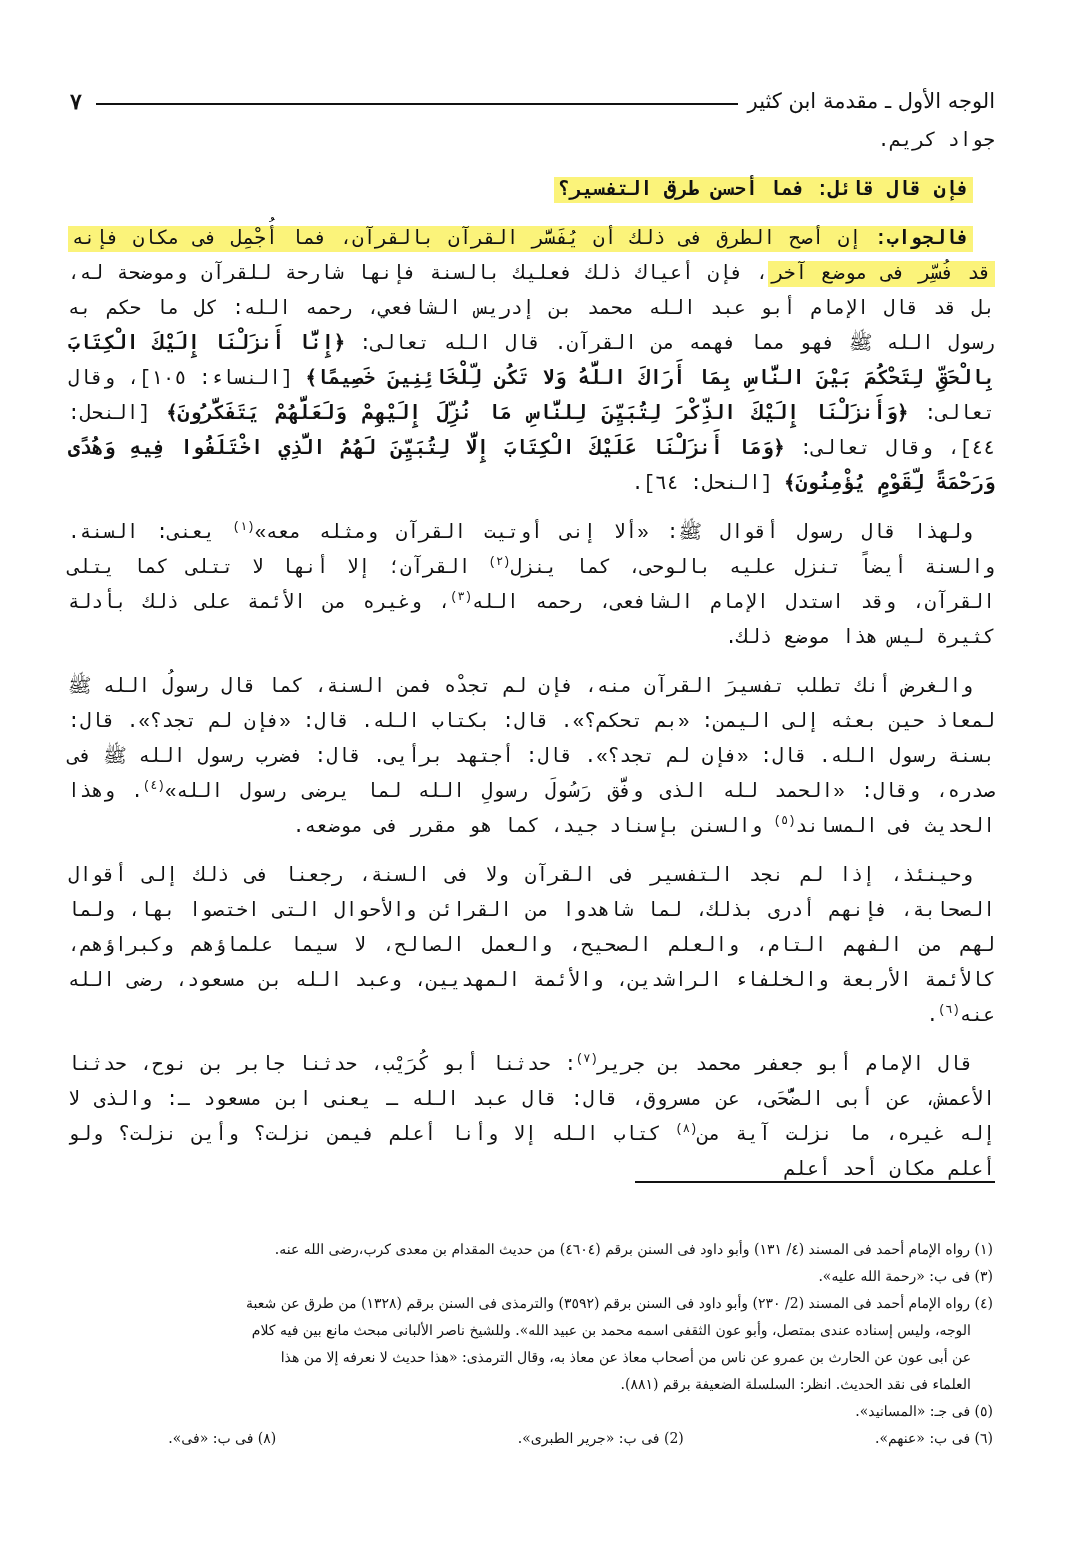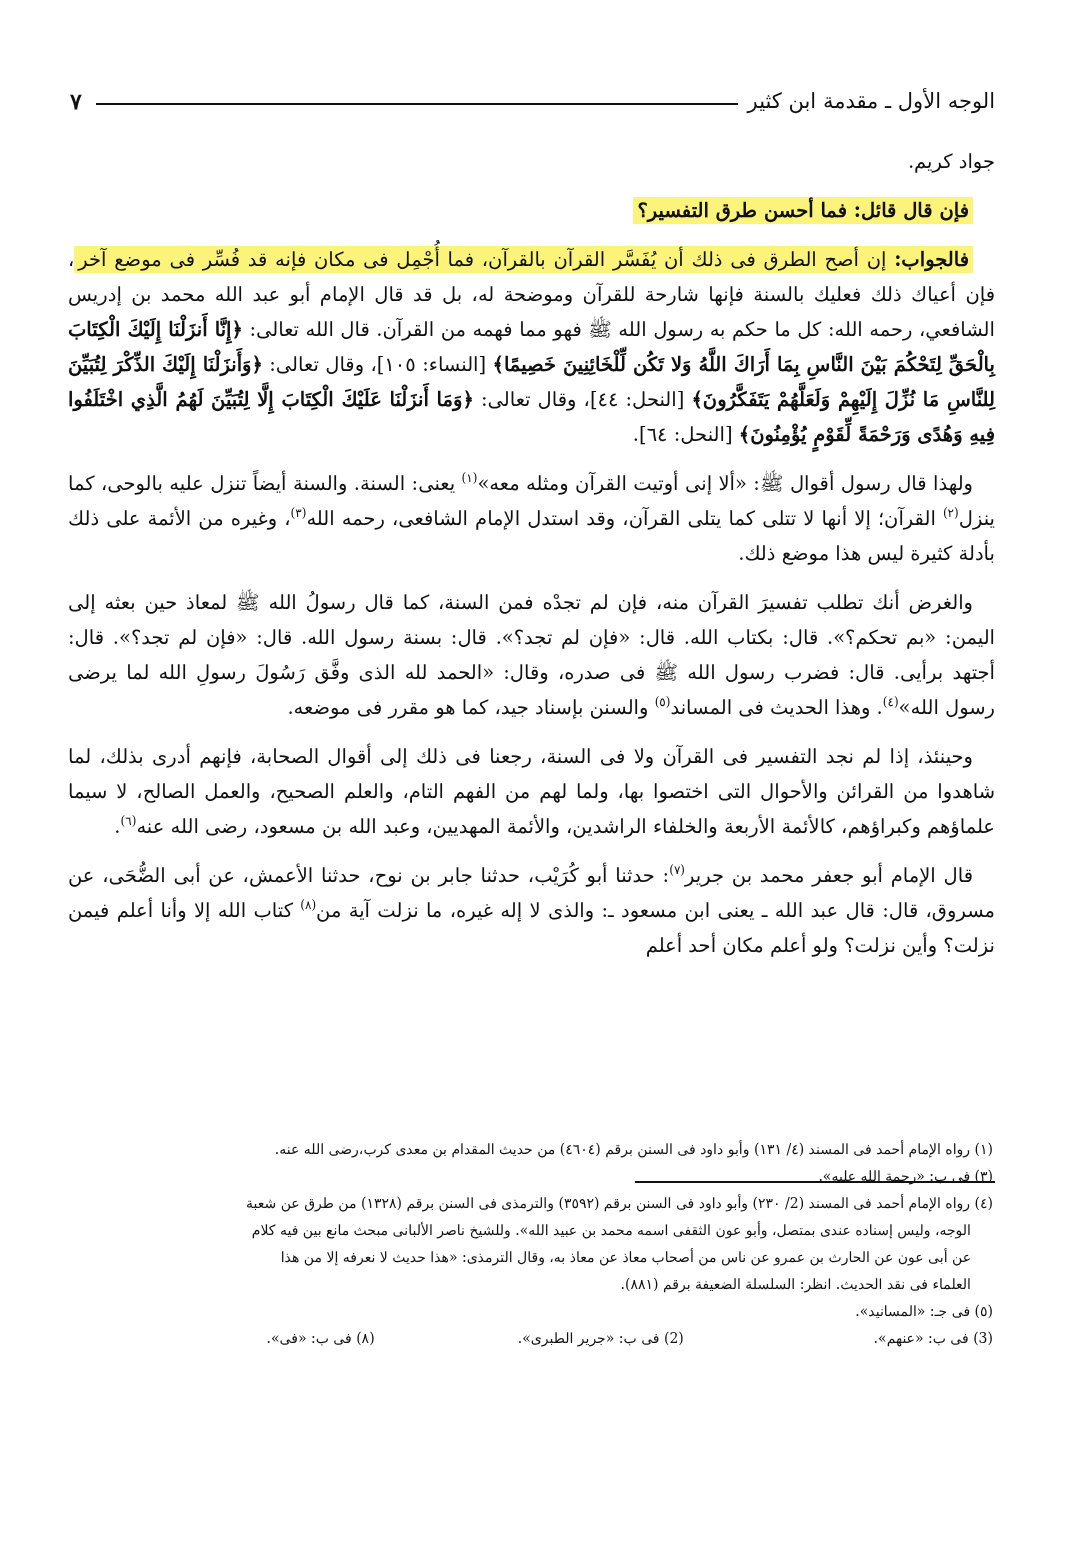--- a/index.html
+++ b/index.html
@@ -10,32 +10,32 @@
   }
   .page { position: absolute; left: 0; top: 0; width: 1065px; height: 1554px; direction: rtl; }
   .header {
     position: absolute; top: 84px; left: 70px; right: 70px; height: 34px;
     display: flex; align-items: center; direction: rtl;
   }
   .header-title { font-size: 21px; white-space: nowrap; }
   .header-rule { flex: 1; height: 0; border-top: 2px solid #111; margin: 6px 10px 0 14px; }
   .header-pagenum { font-size: 22px; font-weight: bold; }
   .body-text {
-    position: absolute; top: 144px; left: 68px; right: 70px;
-    font-size: 19.5px; line-height: 35px; text-align: justify;
+    position: absolute; top: 124px; left: 68px; right: 70px;
+    font-size: 19.5px; line-height: 35px; text-align: justify; font-family: Liberation Mono, monospace;
   }
   .body-text p { margin: 0 0 14px 0; }
   .indent { text-indent: 22px; }
   .bold { font-weight: bold; }
   .hl { background: #fbf37a; padding: 2px 4px; border-radius: 0; box-decoration-break: clone; -webkit-box-decoration-break: clone; }
   .verse { font-weight: bold; }
   sup.fn { font-size: 12px; vertical-align: 8px; line-height: 0; }
   .fn-rule { position: absolute; top: 1181px; right: 70px; width: 360px; border-top: 2px solid #111; }
   .footnotes {
-    position: absolute; top: 1136px; left: 70px; right: 72px;
+    position: absolute; top: 1236px; left: 70px; right: 72px;
     font-size: 14px; line-height: 27px; text-align: justify;
   }
   .footnotes .fn-line { margin: 0; }
   .footnotes .fn-row { display: flex; justify-content: space-between; direction: rtl; }
   .footnotes .fn-row span { white-space: nowrap; }
   .fn-row.two span:first-child { width: 47%; }
   .fn-row.three span { width: 33%; }
   .fn-cont { padding-right: 22px; }
 </style>
 </head>
@@ -73,19 +73,19 @@
     <p class="fn-line">(١) رواه الإمام أحمد فى المسند (٤/ ١٣١) وأبو داود فى السنن برقم (٤٦٠٤) من حديث المقدام بن معدى كرب،رضى الله عنه.</p>
     <div class="fn-row two">
       <span style="flex:1">(٣) فى ب: «رحمة الله عليه».</span>
     </div>
     <p class="fn-line">(٤) رواه الإمام أحمد فى المسند (2/ ٢٣٠) وأبو داود فى السنن برقم (٣٥٩٢) والترمذى فى السنن برقم (١٣٢٨) من طرق عن شعبة</p>
     <p class="fn-line fn-cont">الوجه، وليس إسناده عندى بمتصل، وأبو عون الثقفى اسمه محمد بن عبيد الله». وللشيخ ناصر الألبانى مبحث مانع بين فيه كلام</p>
     <p class="fn-line fn-cont">عن أبى عون عن الحارث بن عمرو عن ناس من أصحاب معاذ عن معاذ به، وقال الترمذى: «هذا حديث لا نعرفه إلا من هذا</p>
     <p class="fn-line fn-cont">العلماء فى نقد الحديث. انظر: السلسلة الضعيفة برقم (٨٨١).</p>
     <p class="fn-line">(٥) فى جـ: «المسانيد».</p>
     <div class="fn-row three">
-      <span>(3) فى ب: «عنهم».</span>
+      <span>(٦) فى ب: «عنهم».</span>
       <span>(2) فى ب: «جرير الطبرى».</span>
-      <span style="text-align:right">(٨) فى ب: «فى».</span>
+      <span style="text-align:center">(٨) فى ب: «فى».</span>
     </div>
   </div>
 
 </div>
 
 </body></html>

